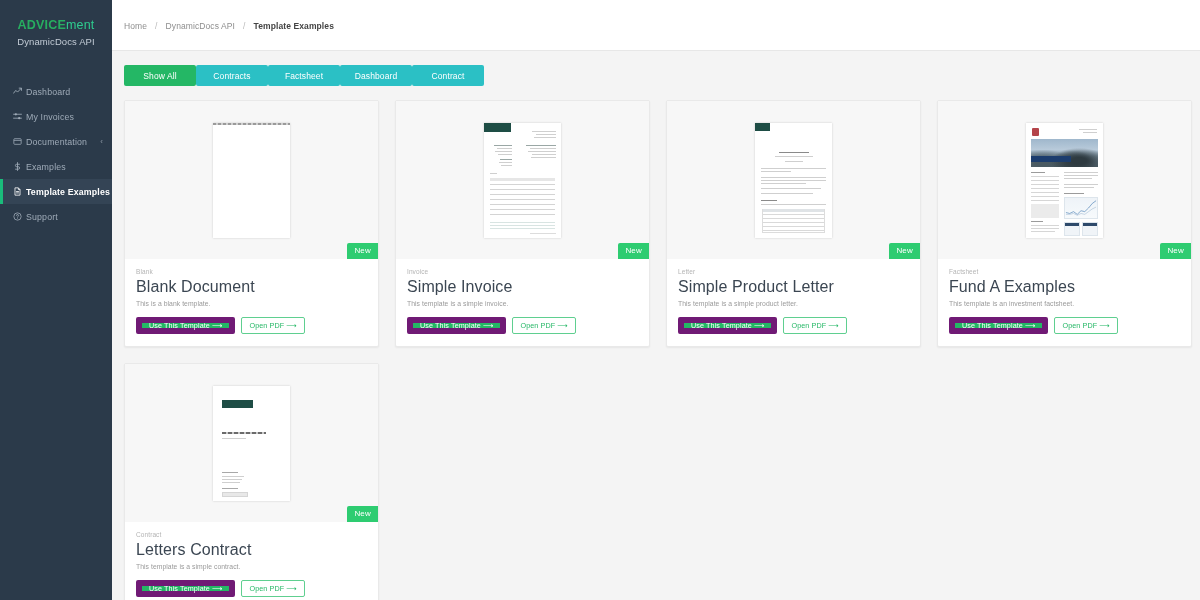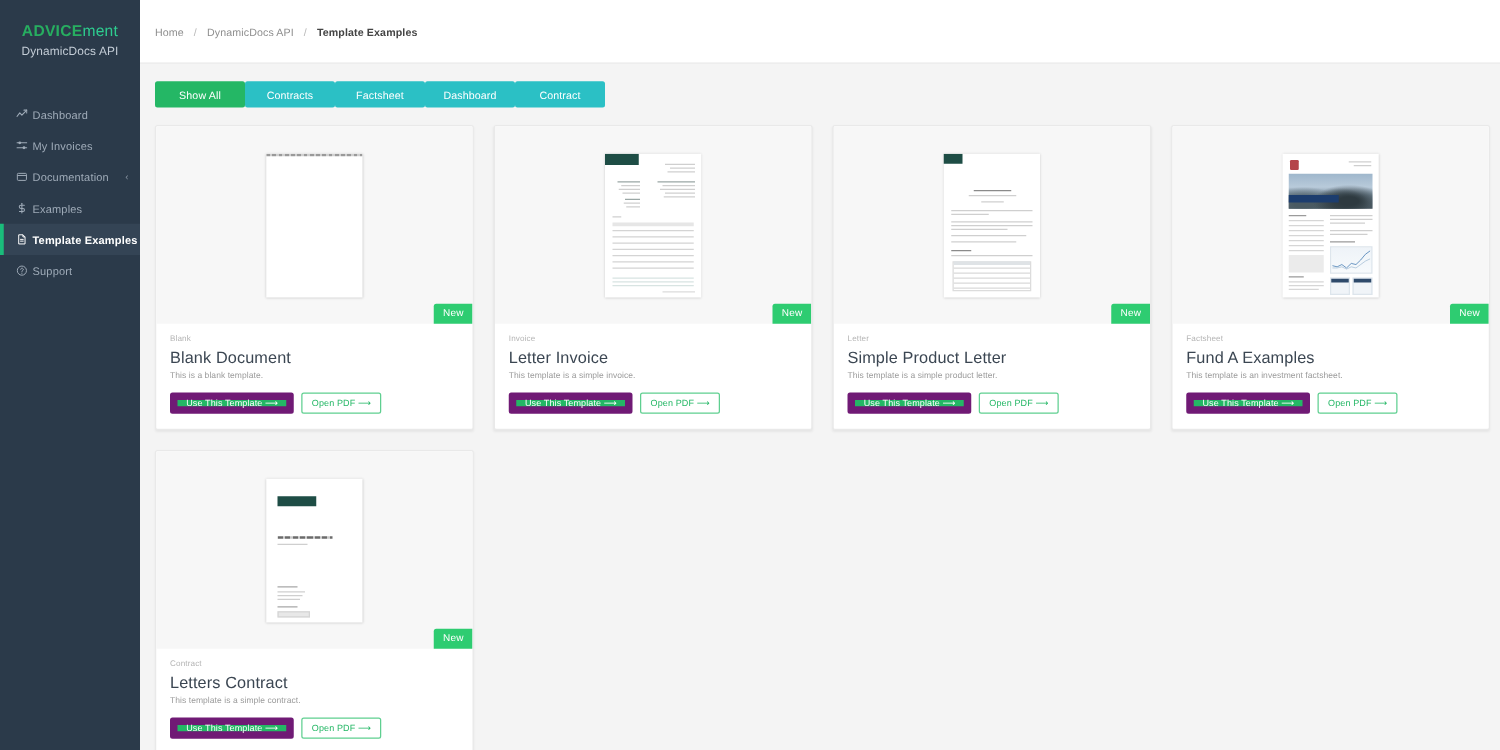--- a/index.html
+++ b/index.html
@@ -128,21 +128,21 @@
     font-size: 8px; letter-spacing: .2px;
     padding: 3px 7px 4px;
     border-radius: 2px 0 0 0;
   }
   .card-body { padding: 9px 11px 12px; }
   .cat {
     font-size: 6.5px; color: #b4b4b4; letter-spacing: .1px;
     margin-bottom: 3px;
   }
   .card-title {
-    font-size: 13px; color: #3b4652; font-weight: 400;
+    font-size: 16px; color: #3b4652; font-weight: 400;
     letter-spacing: .1px; margin-bottom: 4px;
   }
   .card-desc {
     font-size: 6.8px; color: #9a9a9a; letter-spacing: .05px;
     margin-bottom: 10px;
   }
   .card-actions { display: flex; gap: 6px; }
   .btn {
     height: 17px;
     border-radius: 2px;
@@ -370,21 +370,21 @@
               <div class="inv-foot" style="top:99px;"></div>
               <div class="inv-foot" style="top:102px;"></div>
               <div class="inv-foot" style="top:105px;"></div>
               <div class="ln" style="top:110px;left:46px;width:26px;background:#dcdcdc;"></div>
             </div>
           </div>
           <span class="badge-new">New</span>
         </div>
         <div class="card-body">
           <div class="cat">Invoice</div>
-          <div class="card-title">Letter Invoice</div>
+          <div class="card-title">Simple Invoice</div>
           <div class="card-desc">This template is a simple invoice.</div>
           <div class="card-actions">
             <button class="btn btn-solid">Use This Template ⟶</button>
             <button class="btn btn-outline">Open PDF ⟶</button>
           </div>
         </div>
       </div>
 
       <div class="card">
         <div class="thumb-wrap">

